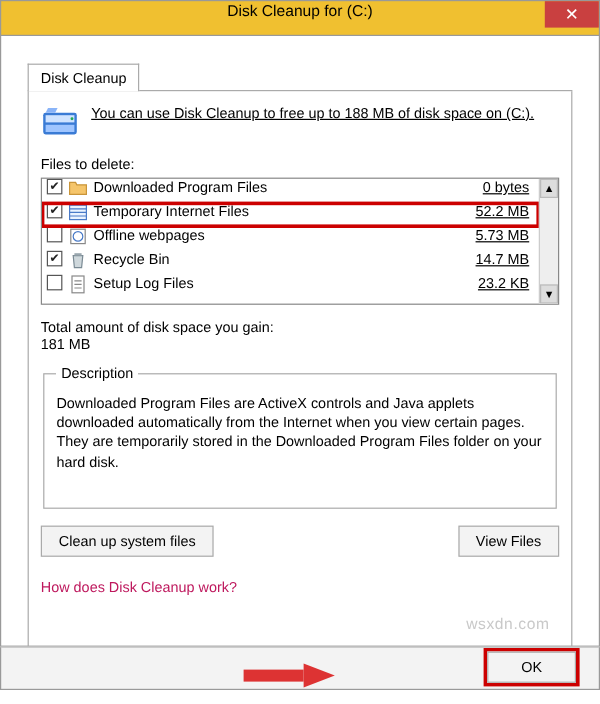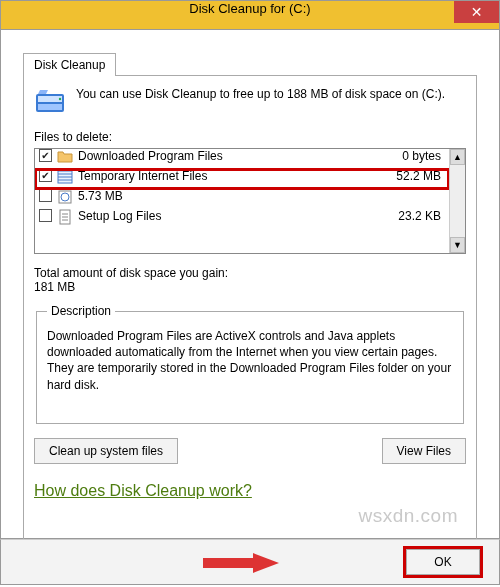--- a/index.html
+++ b/index.html
@@ -65,20 +65,21 @@
       border: 1px solid #aaa;
       border-top: none;
       padding: 10px;
       height: 472px;
       position: relative;
     }
     .intro {
       display: flex;
       gap: 10px;
       margin-bottom: 12px;
+      text-decoration: underline;
     }
     .disk-icon {
       width: 32px;
       height: 32px;
       flex-shrink: 0;
     }
     .intro-text {
       font-size: 12px;
       line-height: 1.35;
     }
@@ -109,21 +110,21 @@
       width: 13px;
       height: 13px;
       border: 1px solid #555;
       display: flex;
       align-items: center;
       justify-content: center;
       font-size: 11px;
       line-height: 1;
     }
     .row .fname { flex: 1; }
-    .row .fsize { padding-right: 4px; }
+    .row .fsize { padding-right: 4px; text-decoration: underline; }
     .row.highlighted {
       outline: 3px solid #c00;
       outline-offset: -2px;
     }
     .row-icon {
       width: 16px; height: 16px;
       display: inline-flex;
       align-items:center; justify-content:center;
     }
     .scroll {
@@ -173,34 +174,33 @@
     button.winbtn {
       font-family: inherit;
       font-size: 12px;
       padding: 5px 14px;
       background: #f3f3f3;
       border: 1px solid #aaa;
       cursor: pointer;
       min-width: 80px;
     }
     .link {
-      color: #4d7c0f;
-      text-decoration: underline;
-      font-size: 16px;
+      color: #be185d;
+      font-size: 12px;
       margin-top: 18px;
       display: inline-block;
       cursor: pointer;
     }
     .bottom-bar {
       border: 1px solid #999;
       border-top: 1px solid #ccc;
       background: #f3f3f3;
-      height: 46px;
-      display: flex;
-      align-items: center;
+      height: 36px;
+      display: flex;
+      align-items: flex-start;
       justify-content: flex-end;
       gap: 10px;
       padding: 0 16px;
       position: relative;
     }
     .arrow-callout {
       position: absolute;
       left: 200px;
       top: 12px;
       width: 80px;
@@ -209,21 +209,21 @@
     .ok-wrap {
       border: 3px solid #c00;
       padding: 0;
       display: inline-block;
     }
     .watermark {
       position: absolute;
       bottom: 20px;
       right: 18px;
       color: #c9c9c9;
-      font-size: 19px;
+      font-size: 13px;
       letter-spacing: 0.5px;
       pointer-events: none;
     }
     .checkmark::after{content:"✔"; color:#222; font-size:10px;}
   </style>
 </head>
 <body>
 
 <div class="titlebar">
   <div class="titlebar-title">Disk Cleanup for  (C:)</div>
@@ -277,21 +277,33 @@
           <span class="fsize">52.2 MB</span>
         </div>
         <div class="row">
           <span class="chk"></span>
           <span class="row-icon">
               <svg viewBox="0 0 16 16">
                 <rect x="2" y="2" width="12" height="12" fill="#fff" stroke="#888"></rect>
                 <circle cx="8" cy="8" r="4" fill="none" stroke="#4a7bc8"></circle>
               </svg>
             </span>
+          <span class="fname">Offline webpages</span>
           <span class="fsize">5.73 MB</span>
+        </div>
+        <div class="row">
+          <span class="chk checkmark"></span>
+          <span class="row-icon">
+              <svg viewBox="0 0 16 16">
+                <path d="M4 4h8l-1 10H5z" fill="#cfd8dc" stroke="#7a8a94"></path>
+                <rect x="5" y="2" width="6" height="2" fill="#9aa7af"></rect>
+              </svg>
+            </span>
+          <span class="fname">Recycle Bin</span>
+          <span class="fsize">14.7 MB</span>
         </div>
         <div class="row">
           <span class="chk"></span>
           <span class="row-icon">
               <svg viewBox="0 0 16 16">
                 <rect x="3" y="1" width="10" height="14" fill="#fff" stroke="#888"></rect>
                 <line x1="5" y1="5" x2="11" y2="5" stroke="#888"></line>
                 <line x1="5" y1="8" x2="11" y2="8" stroke="#888"></line>
                 <line x1="5" y1="11" x2="11" y2="11" stroke="#888"></line>
               </svg>

